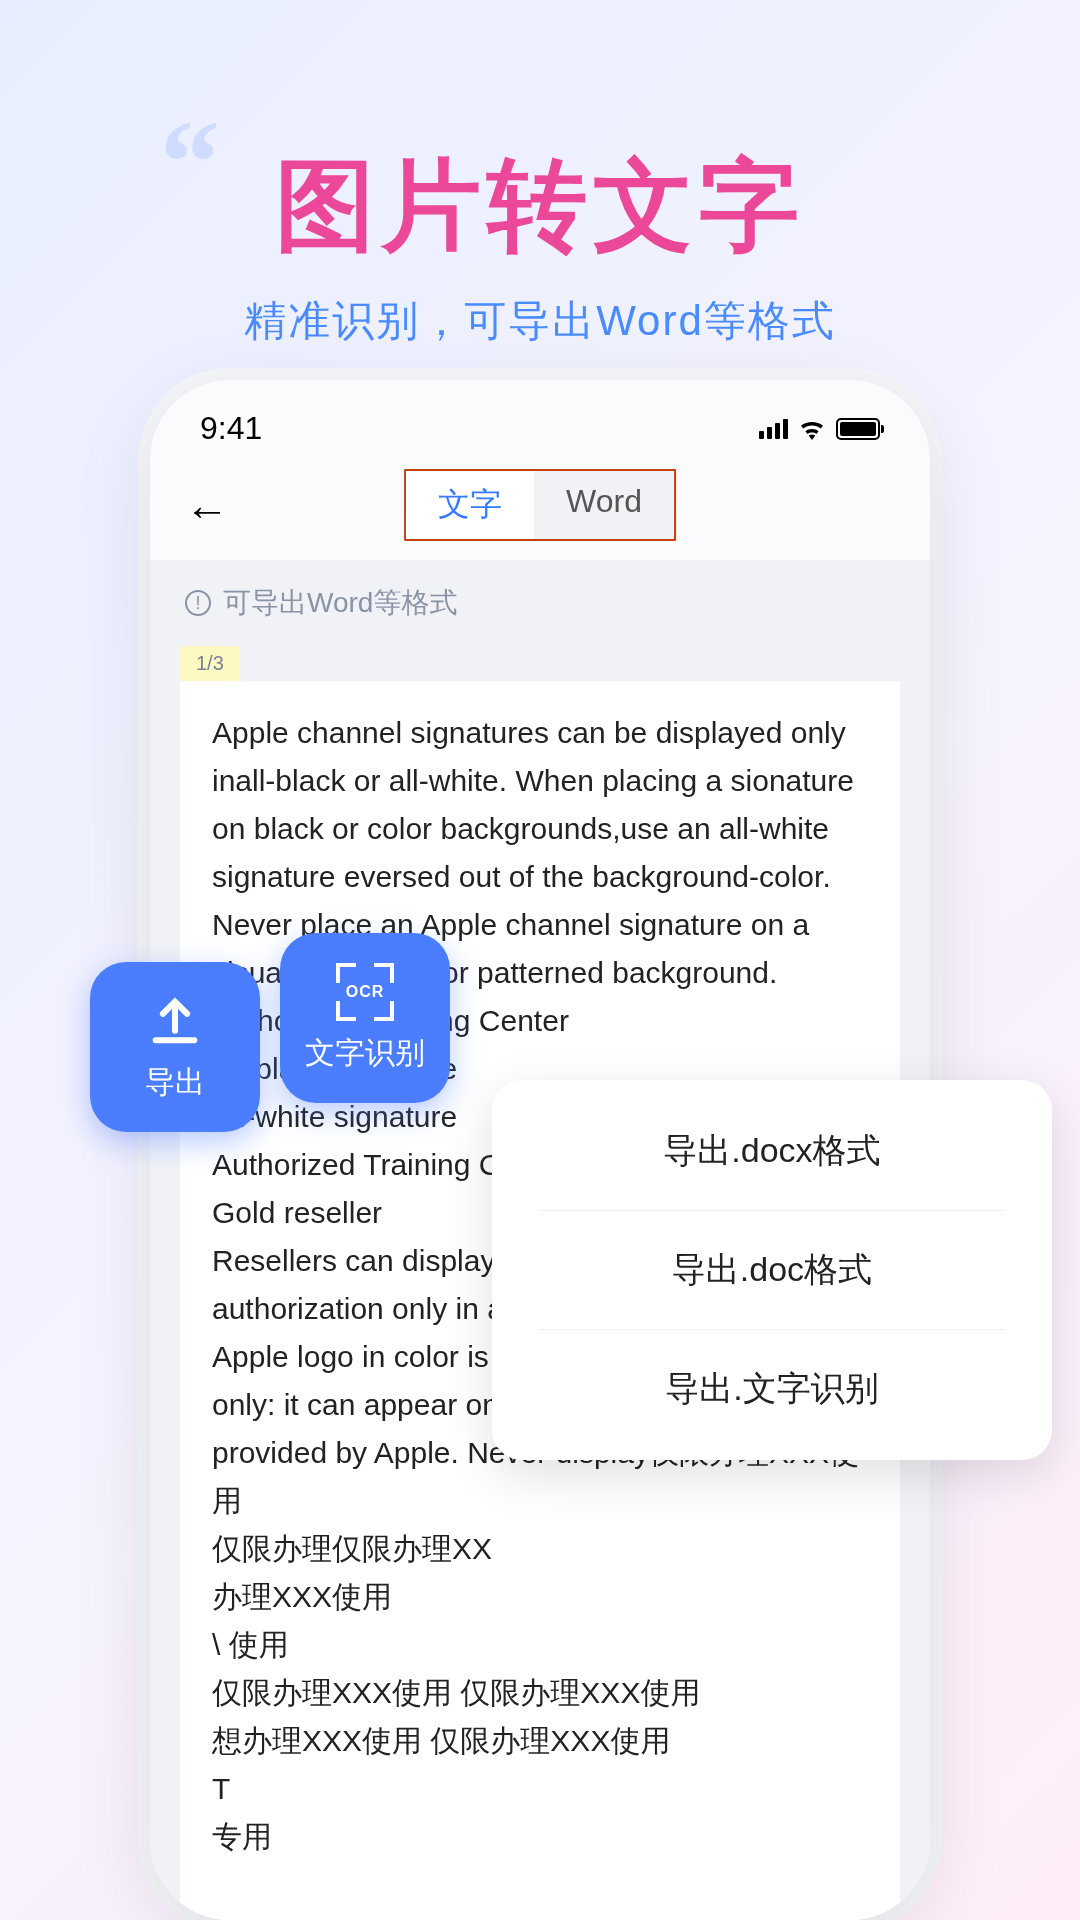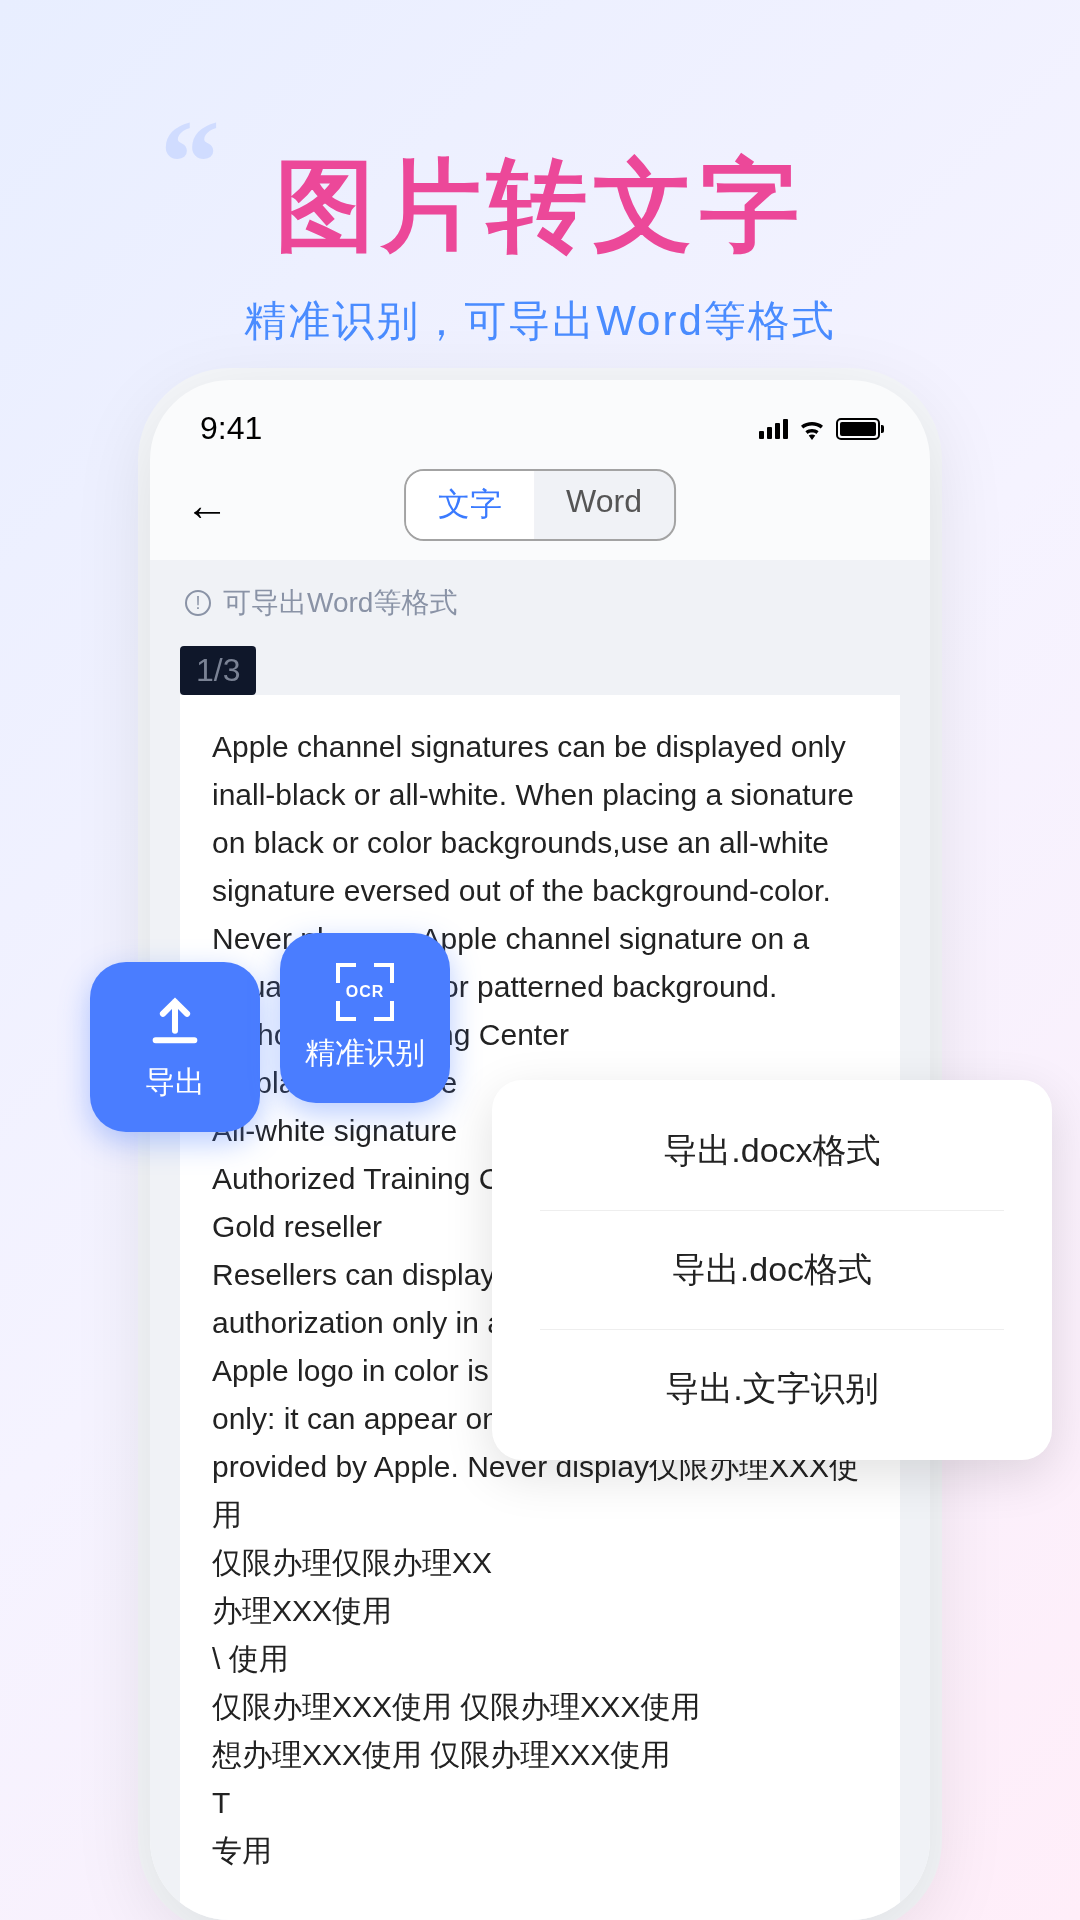--- a/index.html
+++ b/index.html
@@ -67,22 +67,22 @@
     .back-arrow {
       font-size: 44px;
       font-weight: 400;
       flex-shrink: 0;
     }
     .tab-group {
       position: absolute;
       left: 50%;
       transform: translateX(-50%);
       display: flex;
-      border: 2px solid #a3a3a3;
-      border-radius: 20px;
+      border: 2px solid #c2410c;
+      border-radius: 1px;
       overflow: hidden;
       background: #f0f2f6;
     }
     .tab {
       padding: 12px 32px;
       font-size: 32px;
     }
     .tab.active {
       background: #fff;
       color: #3a7aff;
@@ -105,25 +105,25 @@
       border-radius: 50%;
       display: inline-flex;
       align-items: center; justify-content: center;
       font-size: 18px;
     }
     .content-area {
       background: #f0f2f6;
       padding: 0 30px;
     }
     .page-badge {
-      background: #0f172a;
+      background: #fef9c3;
       color: #7a8294;
       padding: 6px 16px;
       border-radius: 4px;
-      font-size: 32px;
+      font-size: 20px;
       display: inline-block;
       margin-bottom: 0;
     }
     .ocr-text {
       background: #fff;
       padding: 28px 32px;
       font-size: 30px;
       line-height: 1.6;
       color: #222;
       font-weight: 400;
@@ -257,20 +257,20 @@
     <path d="M12 16V4M7 9l5-5 5 5M4 20h16"></path>
   </svg>
   <span>导出</span>
 </div>
 
 <div class="fab fab-ocr">
   <div class="ocr-brackets">
     <span></span>
     <span class="ocr-label">OCR</span>
   </div>
-  <span>精准识别</span>
+  <span>文字识别</span>
 </div>
 
 <div class="export-menu">
   <div class="export-item">导出.docx格式</div>
   <div class="export-item">导出.doc格式</div>
   <div class="export-item">导出.文字识别</div>
 </div>
 
 </body></html>

